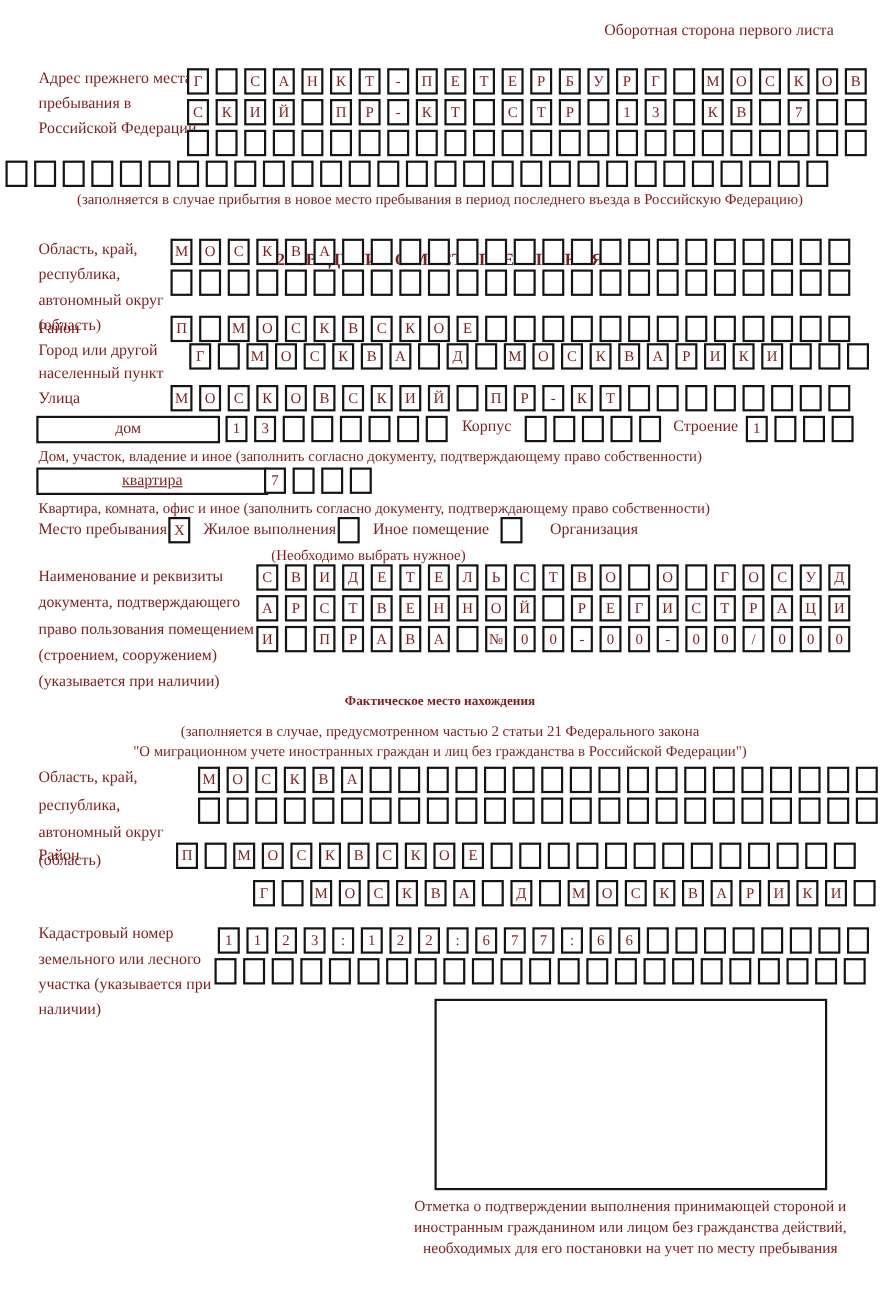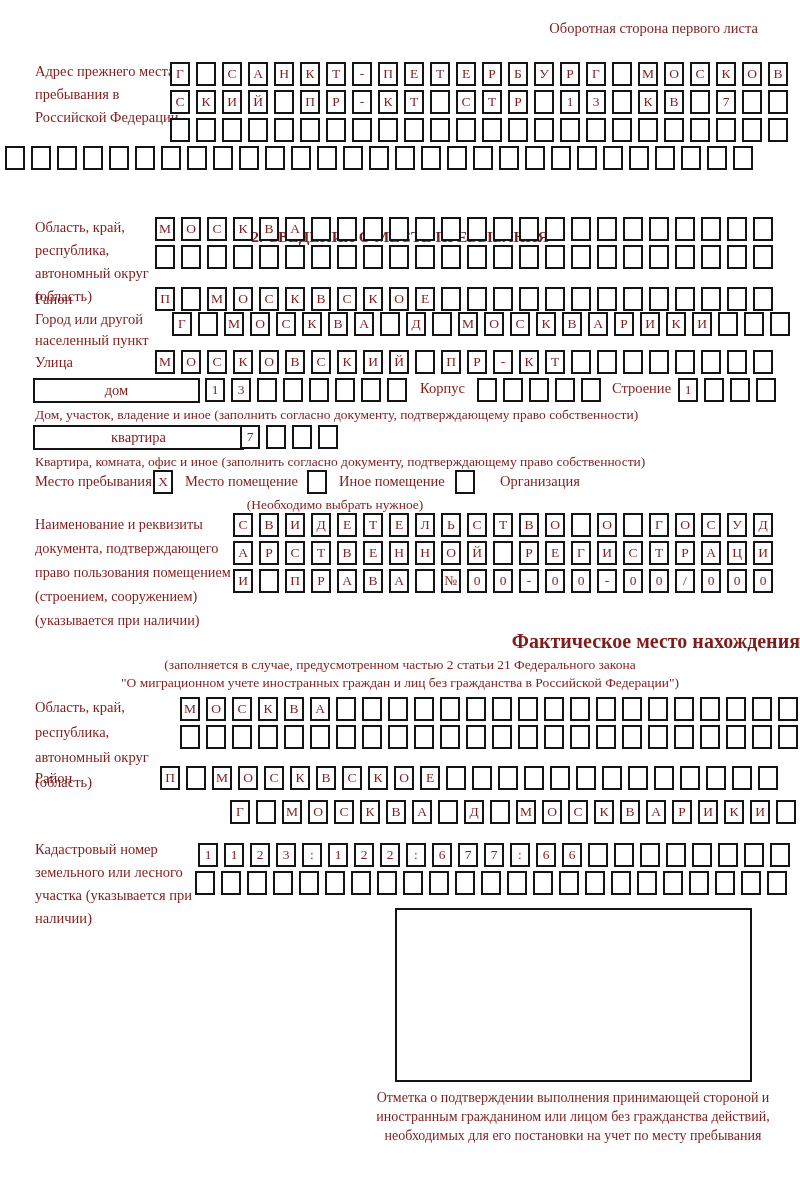--- a/index.html
+++ b/index.html
@@ -138,20 +138,21 @@
       <span class="cell"></span>
       <span class="cell"></span>
       <span class="cell"></span>
       <span class="cell"></span>
       <span class="cell"></span>
       <span class="cell"></span>
       <span class="cell"></span>
       <span class="cell"></span>
       <span class="cell"></span>
     </div>
+  <div class="abs cap center" style="top:172px;">(заполняется в случае прибытия в новое место пребывания в период последнего въезда в Российскую Федерацию)</div>
 
   <div class="abs hdr center" style="top:192px;margin-top:36px;">2. СВЕДЕНИЯ О МЕСТЕ ПРЕБЫВАНИЯ</div>
 
   <div class="abs lbl" style="left:35px;top:216px;width:122px;">Область, край, республика, автономный округ (область)</div>
   <div class="abs cellrow" style="left:155px;top:217px;">
       <span class="cell">М</span>
       <span class="cell">О</span>
       <span class="cell">С</span>
       <span class="cell">К</span>
       <span class="cell">В</span>
@@ -307,32 +308,32 @@
     </div>
   <div class="abs" style="left:612px;top:380px;font-size:14.5px;text-align:center;">Строение</div>
   <div class="abs cellrow" style="left:678px;top:378px;">
       <span class="cell">1</span>
       <span class="cell"></span>
       <span class="cell"></span>
       <span class="cell"></span>
     </div>
   <div class="abs cap" style="left:35px;top:406px;width:740px;">Дом, участок, владение и иное (заполнить согласно документу, подтверждающему право собственности)</div>
 
-  <div class="abs bigbox" style="left:33px;top:425px;width:211px;">квартира</div>
+  <div class="abs bigbox" style="left:33px;top:425px;width:211px;text-decoration:underline;">квартира</div>
   <div class="abs cellrow" style="left:240px;top:425px;">
       <span class="cell">7</span>
       <span class="cell"></span>
       <span class="cell"></span>
       <span class="cell"></span>
     </div>
   <div class="abs cap" style="left:35px;top:453px;width:740px;">Квартира, комната, офис и иное (заполнить согласно документу, подтверждающему право собственности)</div>
 
   <div class="abs" style="left:35px;top:473px;font-size:14.5px;">Место пребывания:</div>
   <span class="abs chk" style="left:153px;top:470px;">X</span>
-  <div class="abs" style="left:185px;top:473px;font-size:14.5px;">Место помещение</div>
+  <div class="abs" style="left:185px;top:473px;font-size:14.5px;">Жилое выполнения</div>
   <span class="abs chk" style="left:307px;top:470px;"></span>
   <div class="abs" style="left:339px;top:473px;font-size:14.5px;text-align:right;">Иное помещение</div>
   <span class="abs chk" style="left:455px;top:470px;"></span>
   <div class="abs" style="left:500px;top:473px;font-size:14.5px;">Организация</div>
   <div class="abs" style="left:35px;top:512px;width:198px;font-size:14.3px;line-height:24px;">Наименование и реквизиты документа, подтверждающего право пользования помещением (строением, сооружением) (указывается при наличии)</div>
 
   <div class="abs cap" style="left:150px;top:496px;width:370px;text-align:center;">(Необходимо выбрать нужное)</div>
   <div class="abs cellrow" style="left:233px;top:513px;">
       <span class="cell">С</span>
       <span class="cell">В</span>
@@ -396,21 +397,21 @@
       <span class="cell">0</span>
       <span class="cell">-</span>
       <span class="cell">0</span>
       <span class="cell">0</span>
       <span class="cell">/</span>
       <span class="cell">0</span>
       <span class="cell">0</span>
       <span class="cell">0</span>
     </div>
 
-  <div class="abs hdr center" style="top:630px;font-size:20px;text-align:right;">Фактическое место нахождения</div>
+  <div class="abs hdr center" style="top:630px;font-size:12px;">Фактическое место нахождения</div>
   <div class="abs cap center" style="top:656px;">(заполняется в случае, предусмотренном частью 2 статьи 21 Федерального закона</div>
   <div class="abs cap center" style="top:674px;">"О миграционном учете иностранных граждан и лиц без гражданства в Российской Федерации")</div>
 
   <div class="abs" style="left:35px;top:695px;width:150px;font-size:14.5px;line-height:25px;">Область, край, республика, автономный округ (область)</div>
   <div class="abs cellrow" style="left:180px;top:697px;">
       <span class="cell">М</span>
       <span class="cell">О</span>
       <span class="cell">С</span>
       <span class="cell">К</span>
       <span class="cell">В</span>

